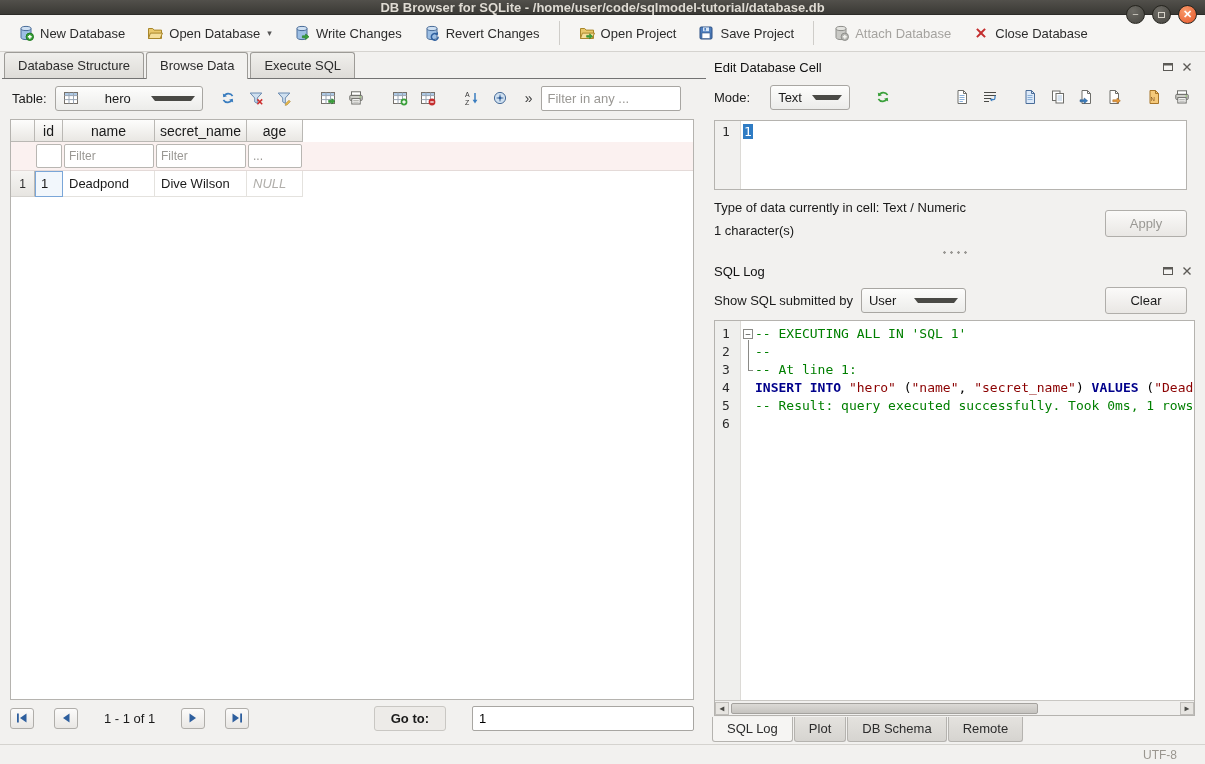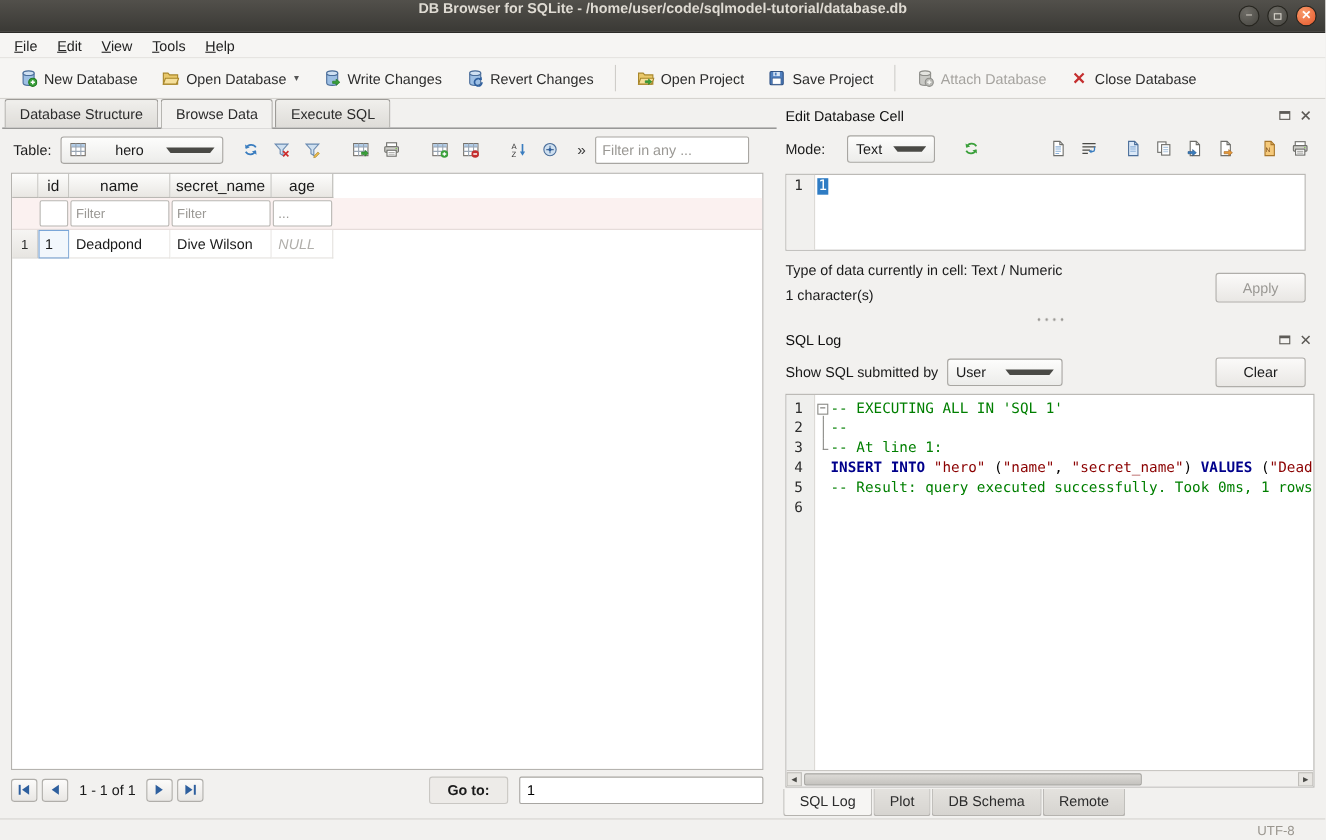--- a/index.html
+++ b/index.html
@@ -1,21 +1,21 @@
 <!DOCTYPE html>
 <html><head>
 <meta charset="utf-8">
 <style>
   * { margin:0; padding:0; box-sizing:border-box; }
   html,body { width:1205px; height:764px; overflow:hidden; }
   body { font-family:"Liberation Sans", sans-serif; font-size:13px; color:#1a1a1a; background:#f2f1ef; }
   .window { width:1205px; height:764px; display:flex; flex-direction:column; background:#f2f1ef; }
 
   
-  .titlebar { height:30px; flex:none; background:linear-gradient(#52504b,#3a3935); display:flex; align-items:flex-start; position:relative; border-bottom:1px solid #2c2b28; }
+  .titlebar { height:15px; flex:none; background:linear-gradient(#52504b,#3a3935); display:flex; align-items:center; position:relative; border-bottom:1px solid #2c2b28; }
   .titlebar .title { flex:1; text-align:center; color:#dfdbd3; font-weight:bold; font-size:13px; }
   .win-controls { position:absolute; right:8px; top:5px; display:flex; gap:7px; }
   .win-btn { width:19px; height:19px; border-radius:50%; border:1px solid #26251f; display:flex; align-items:center; justify-content:center; font-size:11px; line-height:1; cursor:default; }
   .win-btn.dark { background:radial-gradient(circle at 35% 30%, #6e6c66, #45443f); color:#d8d4cb; }
   .win-btn.close { background:radial-gradient(circle at 35% 30%, #f89a6a, #e6562a); color:#fff; font-weight:bold; }
   .win-btn .sq { width:7px; height:6px; border:1px solid #d8d4cb; display:block; }
 
   
   .menubar { height:23px; flex:none; background:#f6f5f3; display:flex; align-items:center; padding-left:4px; border-bottom:1px solid #e2e0dc; }
   .menu-item { padding:2px 9px; color:#222; }
@@ -60,21 +60,21 @@
   .g-h, .g-corner { height:22px; background:linear-gradient(#fdfdfc,#e9e7e3); border-right:1px solid #bab8b4; border-bottom:1px solid #bab8b4; display:flex; align-items:center; justify-content:center; font-size:14px; color:#1a1a1a; flex:none; }
   .g-filter { background:#fbf1f0; border-bottom:1px solid #e4dad8; }
   .g-fcell { flex:none; padding:2px 1px; }
   .g-fcell input { width:100%; height:24px; border:1px solid #b8b6b2; border-radius:2px; padding:0 4px; font-size:12px; font-family:inherit; background:#fff; }
   .g-rn { height:26px; background:linear-gradient(#f6f5f3,#e7e5e1); border-right:1px solid #bab8b4; border-bottom:1px solid #d5d3cf; display:flex; align-items:center; justify-content:center; font-size:12px; color:#2c2c2c; flex:none; }
   .g-cell { height:26px; border-right:1px solid #e4e2de; border-bottom:1px solid #e4e2de; display:flex; align-items:center; padding:0 6px; font-size:13px; flex:none; background:#fff; }
   .g-cell.sel { outline:1px solid #7aa6d8; outline-offset:-1px; background:#f2f7fc; }
   .g-cell.null { color:#b0aeaa; font-style:italic; }
 
   
-  .pager { height:32px; flex:none; display:flex; align-items:center; padding:4px 12px 0 8px; gap:4px; }
+  .pager { height:32px; flex:none; display:flex; align-items:center; padding:4px 12px 0 8px; gap:20px; }
   .nav-btn { width:24px; height:21px; display:inline-flex; align-items:center; justify-content:center; background:linear-gradient(#fcfbfa,#e9e7e4); border:1px solid #b0aeaa; border-radius:3px; }
   .count-label { margin:0 6px; color:#1a1a1a; }
   .goto-btn { margin-left:auto; font-weight:bold; background:#edebe8; border:1px solid #c9c7c3; border-radius:3px; height:25px; padding:0 16px; font-family:inherit; font-size:13px; color:#1a1a1a; }
   .goto-input { width:222px; height:25px; border:1px solid #a8a6a2; border-radius:2px; padding:0 6px; font-size:13px; font-family:inherit; margin-left:6px; }
 
   
   .dock-title { height:24px; display:flex; align-items:center; padding:2px 2px 0 2px; }
   .dock-title-text { flex:1; font-size:13px; color:#111; }
   .dock-btn { width:16px; height:16px; border:none; background:transparent; display:inline-flex; align-items:center; justify-content:center; margin-left:3px; }
   .mode-row { height:34px; display:flex; align-items:center; gap:20px; padding:4px 2px 0 2px; }
@@ -138,27 +138,20 @@
     <div class="title">DB Browser for SQLite - /home/user/code/sqlmodel-tutorial/database.db</div>
     <div class="win-controls">
       <div class="win-btn dark">−</div>
       <div class="win-btn dark">
           <span class="sq"></span>
         </div>
       <div class="win-btn close">✕</div>
     </div>
   </div>
 
-  <div class="menubar" id="menubar">
-      <span class="menu-item"><u>F</u>ile</span>
-      <span class="menu-item"><u>E</u>dit</span>
-      <span class="menu-item"><u>V</u>iew</span>
-      <span class="menu-item"><u>T</u>ools</span>
-      <span class="menu-item"><u>H</u>elp</span>
-    </div>
 
   <div class="toolbar" id="toolbar">
       <button class="tbtn">
         <span class="ico">
           <svg width="16" height="16" viewBox="0 0 16 16">
             <path d="M3 3.5v9c0 1.2 2.2 2.1 5 2.1s5-.9 5-2.1v-9z" fill="#9dbfe4" stroke="#4a6d99"></path>
             <ellipse cx="8" cy="3.5" rx="5" ry="2.1" fill="#cfe0f2" stroke="#4a6d99"></ellipse>
             <circle cx="11.8" cy="11.8" r="3.7" fill="#3ba03b" stroke="#1e7a1e"></circle>
             <path d="M11.8 9.9v3.8M9.9 11.8h3.8" stroke="#fff" stroke-width="1.4"></path>
           </svg>

